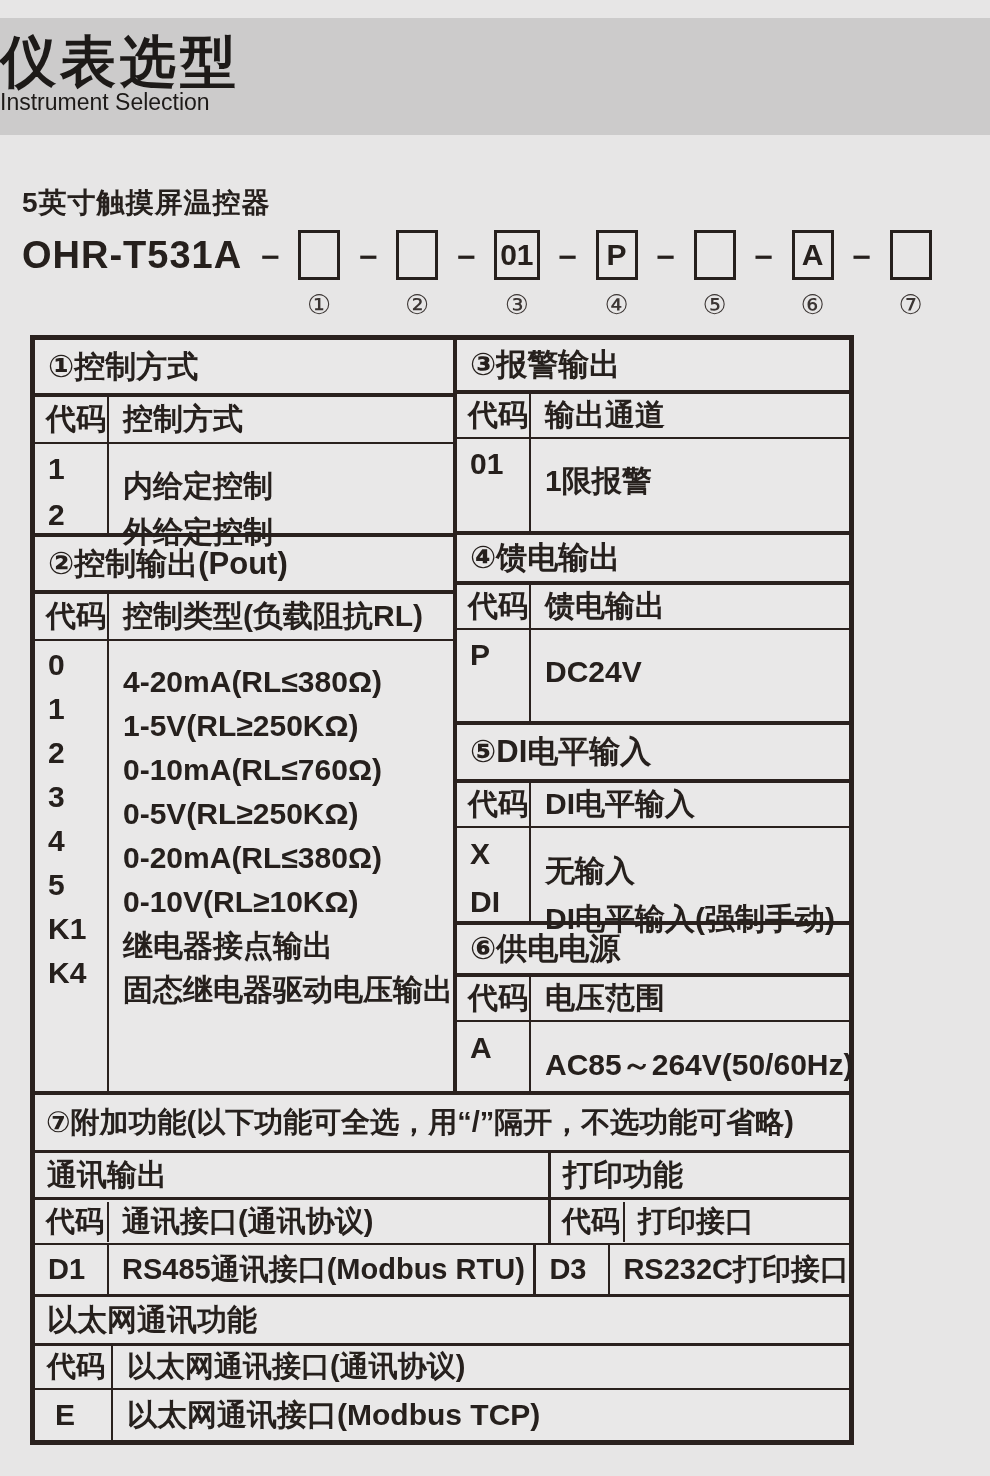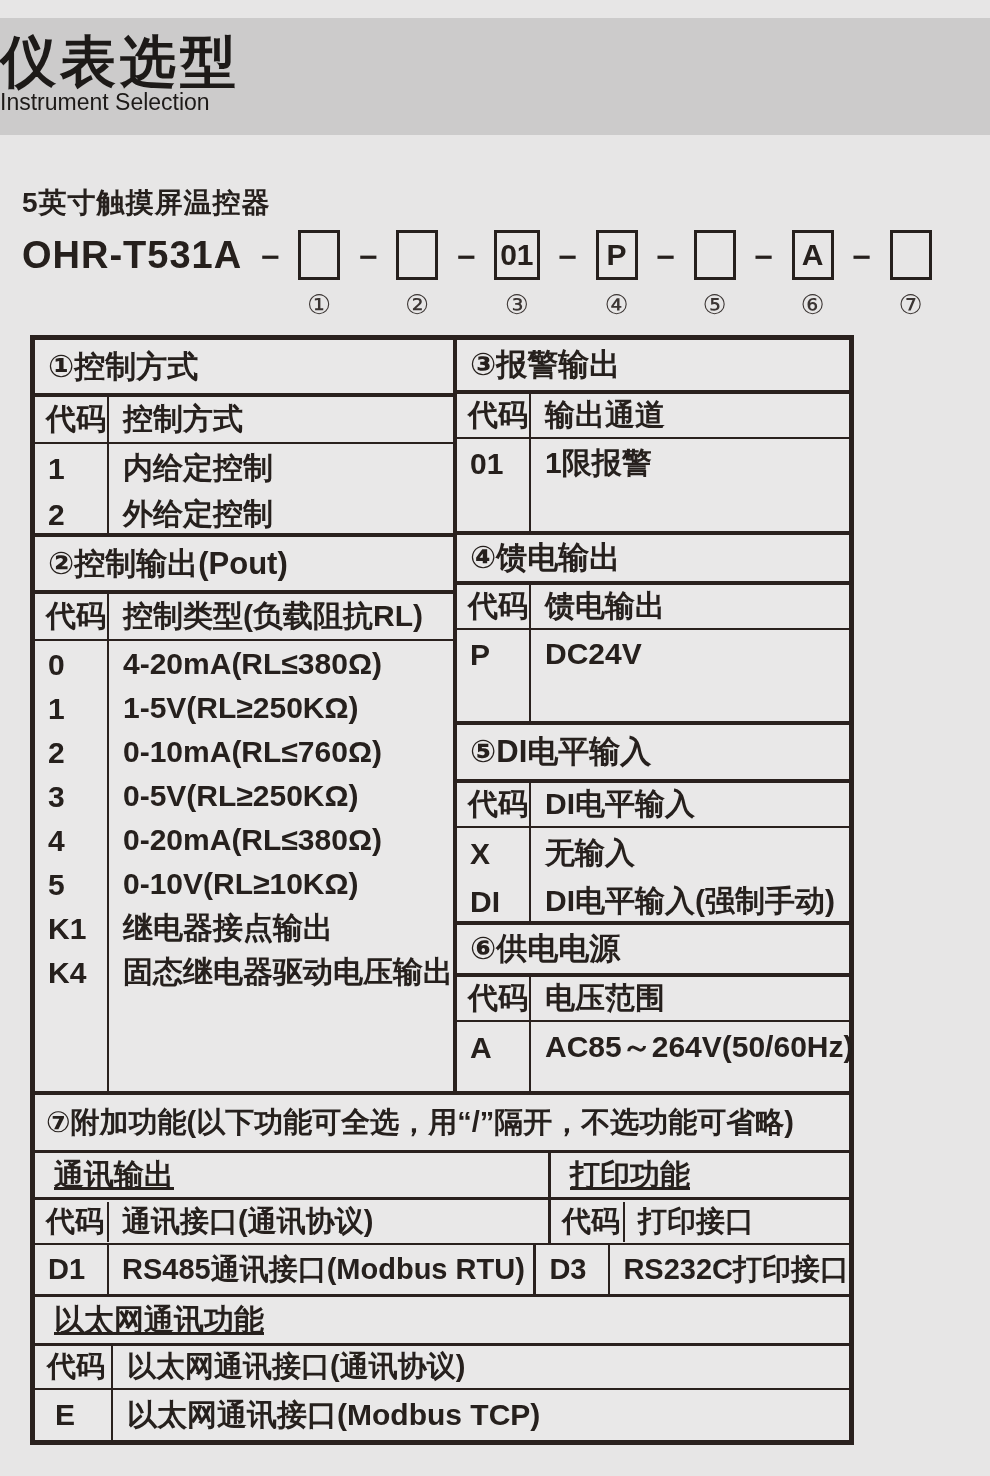--- a/index.html
+++ b/index.html
@@ -57,21 +57,21 @@
   }
   .grid-hdr { display: flex; border-bottom: 2px solid #2a211e; font-weight: 700; }
   .grid-body { display: flex; }
   .c-code {
     width: 74px; border-right: 2px solid #2a211e;
     padding-left: 11px; font-size: 30px;
     display: flex; align-items: center;
   }
   .c-desc { flex: 1; padding-left: 14px; font-size: 30px; display: flex; align-items: center; }
   .b-code { width: 74px; border-right: 2px solid #2a211e; padding-left: 13px; padding-top: 2px; }
-  .b-desc { flex: 1; padding-left: 14px; padding-top: 1px; }
+  .b-desc { flex: 1; padding-left: 14px; padding-top: 19px; }
   .line { font-size: 30px; font-weight: 600; white-space: nowrap; }
   .lh46 .line { height: 46px; line-height: 46px; }
   .lh44 .line { height: 44px; line-height: 44px; }
   .lh48 .line { height: 48px; line-height: 48px; }
 
   
   .h-t1 { height: 57px; } .h-h1 { height: 47px; } .h-b1 { height: 93px; }
   .h-t2 { height: 57px; } .h-h2 { height: 47px; } .b-grow { flex: 1; }
   .h-t3 { height: 54px; } .h-h3 { height: 45px; } .h-b3 { height: 96px; border-bottom: 4px solid #2a211e; }
   .h-t4 { height: 50px; } .h-h4 { height: 45px; } .h-b4 { height: 95px; border-bottom: 4px solid #2a211e; }
@@ -85,21 +85,21 @@
     height: 58px; border-bottom: 3px solid #2a211e;
     padding-left: 11px; font-size: 29px; font-weight: 700;
     display: flex; align-items: center; white-space: nowrap;
   }
   .duo { display: flex; }
   .duo-sub { height: 47px; border-bottom: 3px solid #2a211e; font-size: 30px; font-weight: 700; }
   .duo-hdr { height: 45px; border-bottom: 2px solid #2a211e; font-weight: 700; }
   .duo-body { height: 52px; border-bottom: 3px solid #2a211e; }
   .half-l { width: 516px; border-right: 3px solid #2a211e; display: flex; align-items: center; }
   .half-r { flex: 1; display: flex; align-items: center; }
-  .pad { padding-left: 19px; text-decoration: underline; }
+  .pad { padding-left: 12px; }
   .sub-cell { font-size: 30px; }
   .s7 .c-code { font-size: 29px; }
   .s7 .c-desc { font-size: 29px; padding-left: 13px; }
   .s7 .v-code { width: 74px; border-right: 2px solid #2a211e; padding-left: 13px; font-size: 29px; font-weight: 600; align-self: stretch; display: flex; align-items: center; }
   .s7 .v-desc { flex: 1; padding-left: 13px; font-size: 29px; font-weight: 600; display: flex; align-items: center; white-space: nowrap; }
   .eth-title { height: 49px; border-bottom: 3px solid #2a211e; font-size: 30px; font-weight: 700; display: flex; align-items: center; }
   .eth-hdr  { display: flex; height: 44px; border-bottom: 2px solid #2a211e; font-weight: 700; }
   .eth-body { flex: 1; display: flex; }
   .eth-code { width: 78px; border-right: 2px solid #2a211e; display: flex; align-items: center; padding-left: 12px; font-size: 29px; }
   .eth-desc { flex: 1; display: flex; align-items: center; padding-left: 14px; font-size: 29px; }

